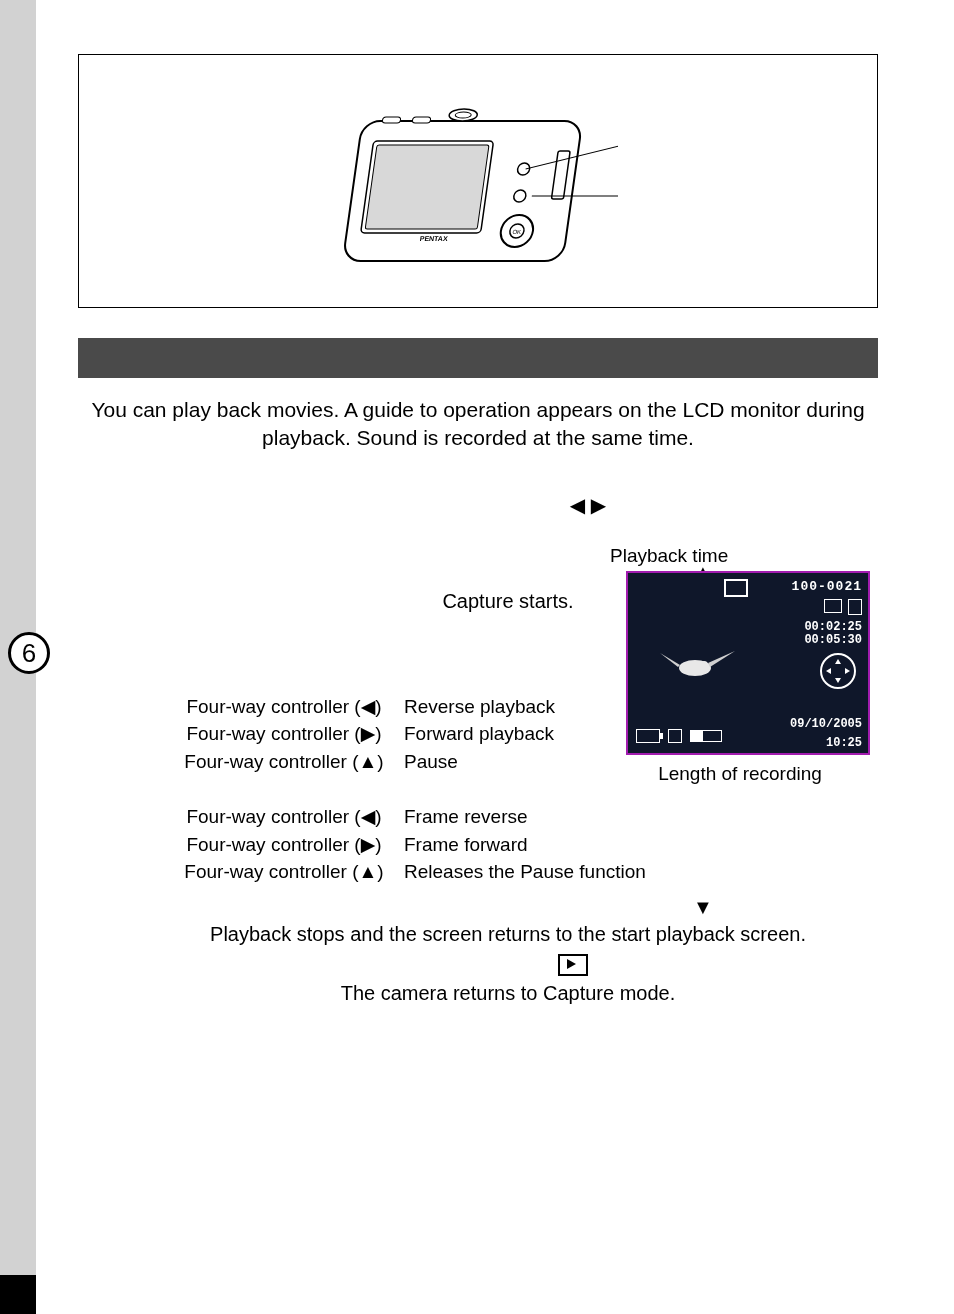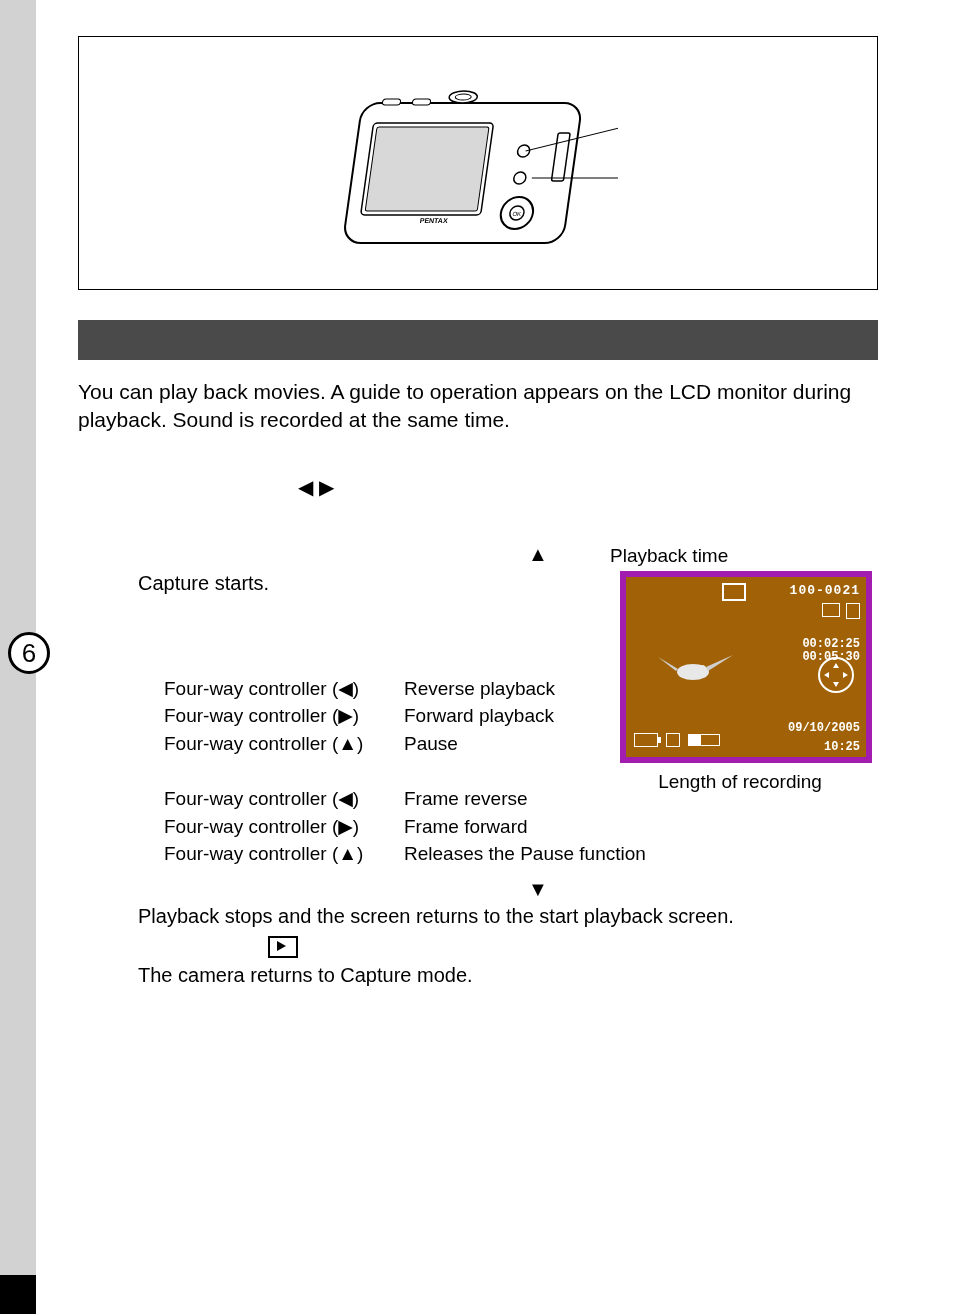--- a/index.html
+++ b/index.html
@@ -1,36 +1,36 @@
 <!DOCTYPE html>
 <html><head>
 <meta charset="utf-8">
 <style>
   html,body{margin:0;padding:0;background:#fff;font-family:Arial,Helvetica,sans-serif;color:#000;}
   .page{width:954px;height:1314px;position:relative;box-sizing:border-box;}
   .left-rail{position:absolute;left:0;top:0;width:36px;height:1275px;background:#d2d2d2;}
   .page-num-circle{position:absolute;left:8px;top:632px;width:36px;height:36px;border:3px solid #000;border-radius:50%;background:#fff;display:flex;align-items:center;justify-content:center;font-size:26px;font-family:Arial;}
   .black-block{position:absolute;left:0;top:1275px;width:36px;height:39px;background:#000;}
-  .content{position:absolute;left:78px;top:36px;width:800px;}
+  .content{position:absolute;left:78px;top:54px;width:800px;text-align:center;}
   .camera-box{border:1px solid #000;height:252px;position:relative;display:flex;align-items:center;justify-content:center;}
   .section-bar{height:40px;background:#4a4a4a;margin-top:30px;}
   .intro{font-size:21px;line-height:1.35;margin-top:18px;}
   .step-row{display:flex;align-items:flex-start;margin-top:14px;}
   .step-body{flex:1;font-size:20px;}
   .arrows-inline{font-size:18px;}
   .ops-table{margin-top:14px;margin-left:26px;font-size:19px;}
   .ops-table .row{display:flex;line-height:1.45;}
   .ops-table .c1{width:240px;}
   .ops-table .c2{}
   .screen-block{position:absolute;left:610px;top:545px;width:260px;}
   .screen-label{font-size:19px;text-align:left;padding-right:12px;margin-bottom:4px;}
-  .lcd{width:240px;height:180px;background:#a16207;border:6px solid #a21caf;margin-left:10px;position:relative;color:#fff;font-family:"Courier New",monospace;font-size:13px;font-weight:bold;}
+  .lcd{width:240px;height:180px;background:#0f172a;border:2px solid #a21caf;margin-left:16px;position:relative;color:#fff;font-family:"Courier New",monospace;font-size:13px;font-weight:bold;}
   .lcd .fileno{position:absolute;right:6px;top:6px;letter-spacing:1px;}
   .lcd .icons-top{position:absolute;right:6px;top:26px;display:flex;gap:6px;}
-  .lcd .tline{position:absolute;right:6px;top:61px;text-align:right;line-height:1.1;font-size:12px;}
+  .lcd .tline{position:absolute;right:6px;top:48px;text-align:right;line-height:1.1;font-size:12px;}
   .lcd .navcircle{position:absolute;right:12px;top:80px;width:32px;height:32px;border:2px solid #fff;border-radius:50%;}
   .lcd .navcircle:before,.lcd .navcircle:after{content:"";position:absolute;background:#fff;}
   .lcd .date{position:absolute;right:6px;bottom:22px;font-size:12px;}
   .lcd .time{position:absolute;right:6px;bottom:3px;font-size:12px;}
   .lcd .bl-icons{position:absolute;left:8px;bottom:10px;display:flex;gap:8px;align-items:center;}
   .lcd .play-icon-sm{position:absolute;left:96px;top:6px;width:20px;height:14px;border:2px solid #fff;}
   .lcd .bird{position:absolute;left:22px;top:60px;}
   .lcd-caption{font-size:19px;text-align:center;margin-top:8px;color:#000;}
   .playback-icon{display:inline-block;width:26px;height:18px;border:2px solid #000;position:relative;vertical-align:middle;}
   .playback-icon:after{content:"";position:absolute;left:7px;top:3px;border-left:9px solid #000;border-top:5px solid transparent;border-bottom:5px solid transparent;}

